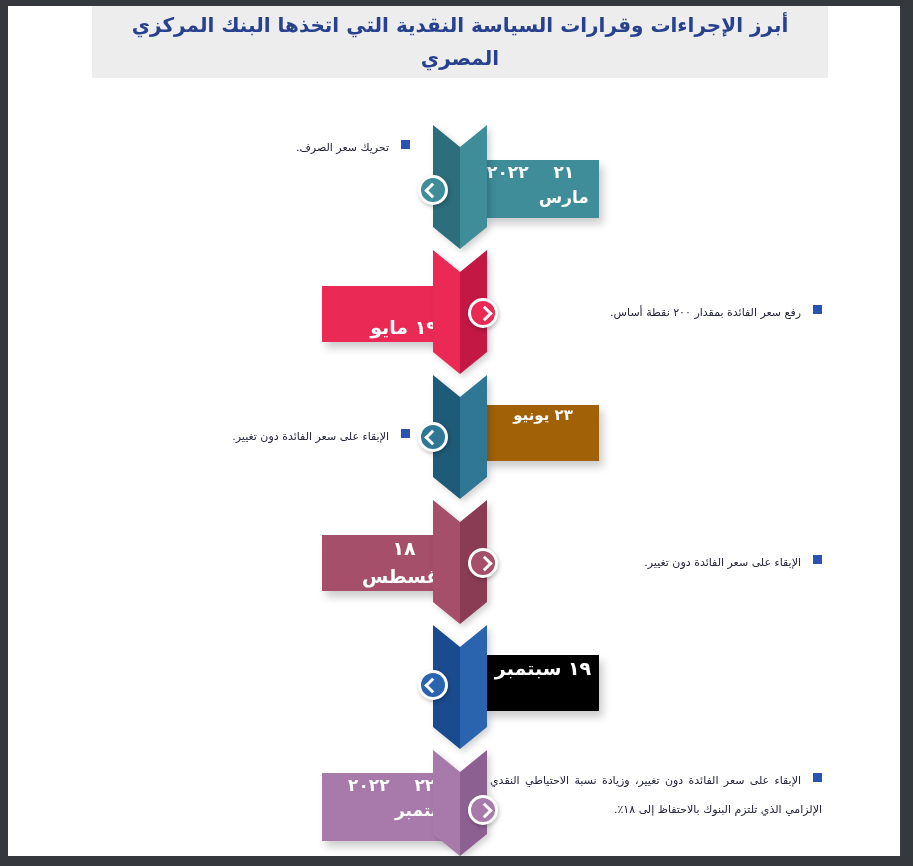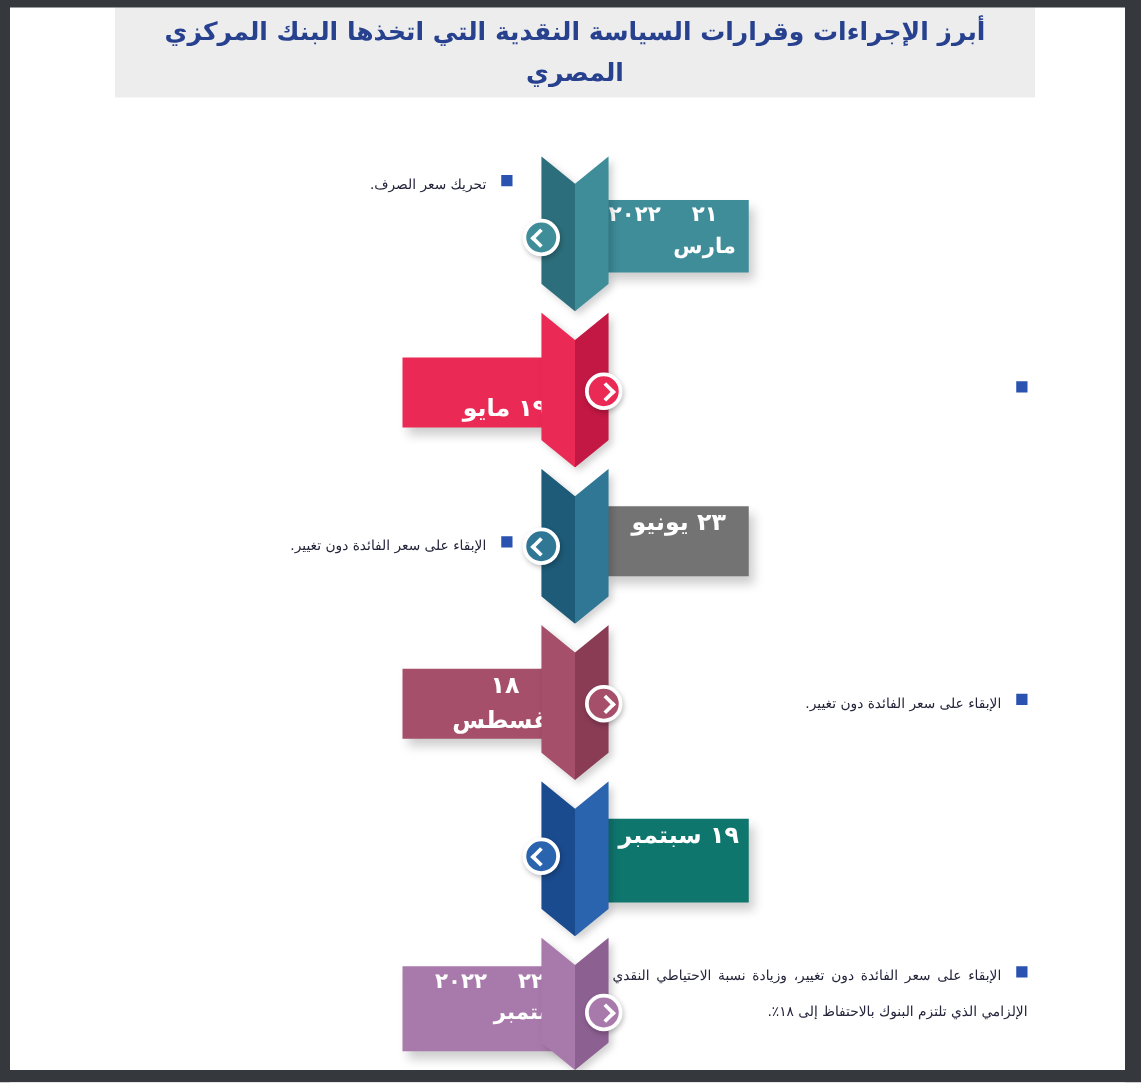--- a/index.html
+++ b/index.html
@@ -76,29 +76,29 @@
     <polygon points="27,22 54,0 54,102 27,124" fill="#c21843"></polygon>
   </svg>
   <div class="label leftside" style="top: 286px; height: 56px; font-size: 19px; background-color: rgb(234, 42, 85); align-items: flex-end;">
     <div class="d-line">١٩ مايو</div>
   </div>
   <div class="circle" style="left: 468px; top: 298px; background-color: rgb(234, 42, 85);">
       <i class="chev right"></i>
     </div>
   <div class="txt" style="right:91px;top:293px;width:340px">
     <div class="line">
-      <span class="sq"></span>
+      <span class="sq"></span><span>رفع سعر الفائدة بمقدار ٢٠٠ نقطة أساس.</span>
     </div>
   </div>
 
   <svg class="ribbon" style="left:433px;top:375px" width="54" height="124" viewBox="0 0 54 124">
     <polygon points="0,0 27,22 27,124 0,102" fill="#1d5b78"></polygon>
     <polygon points="27,22 54,0 54,102 27,124" fill="#2f7795"></polygon>
   </svg>
-  <div class="label rightside" style="top: 405px; height: 56px; font-size: 19px; background-color: #737373;">
+  <div class="label rightside" style="top: 405px; height: 56px; font-size: 15px; background-color: #a16207;">
     <div class="d-line">٢٣ يونيو</div>
   </div>
   <div class="circle" style="left: 418px; top: 422px; background-color: rgb(47, 119, 149);">
       <i class="chev left"></i>
     </div>
   <div class="txt" style="right:503px;top:417px;width:345px">
     <div class="line">
       <span class="sq"></span><span>الإبقاء على سعر الفائدة دون تغيير.</span>
     </div>
   </div>
@@ -116,21 +116,21 @@
   <div class="txt" style="right:91px;top:543px;width:340px">
     <div class="line">
       <span class="sq"></span><span>الإبقاء على سعر الفائدة دون تغيير.</span>
     </div>
   </div>
 
   <svg class="ribbon" style="left:433px;top:625px" width="54" height="124" viewBox="0 0 54 124">
     <polygon points="0,0 27,22 27,124 0,102" fill="#1a4b8f"></polygon>
     <polygon points="27,22 54,0 54,102 27,124" fill="#2a63ae"></polygon>
   </svg>
-  <div class="label rightside" style="top: 655px; height: 67px; font-size: 19px; background-color: #0f766e;">
+  <div class="label rightside" style="top: 655px; height: 56px; font-size: 19px; background-color: #000000;">
     <div class="d-line">١٩ سبتمبر</div>
   </div>
   <div class="circle" style="left: 418px; top: 670px; background-color: rgb(42, 99, 174);">
       <i class="chev left"></i>
     </div>
 
   <svg class="ribbon" style="left:433px;top:750px" width="54" height="106" viewBox="0 0 54 106">
     <polygon points="0,0 27,22 27,106 0,84" fill="#a87aab"></polygon>
     <polygon points="27,22 54,0 54,84 27,106" fill="#8d6092"></polygon>
   </svg>

